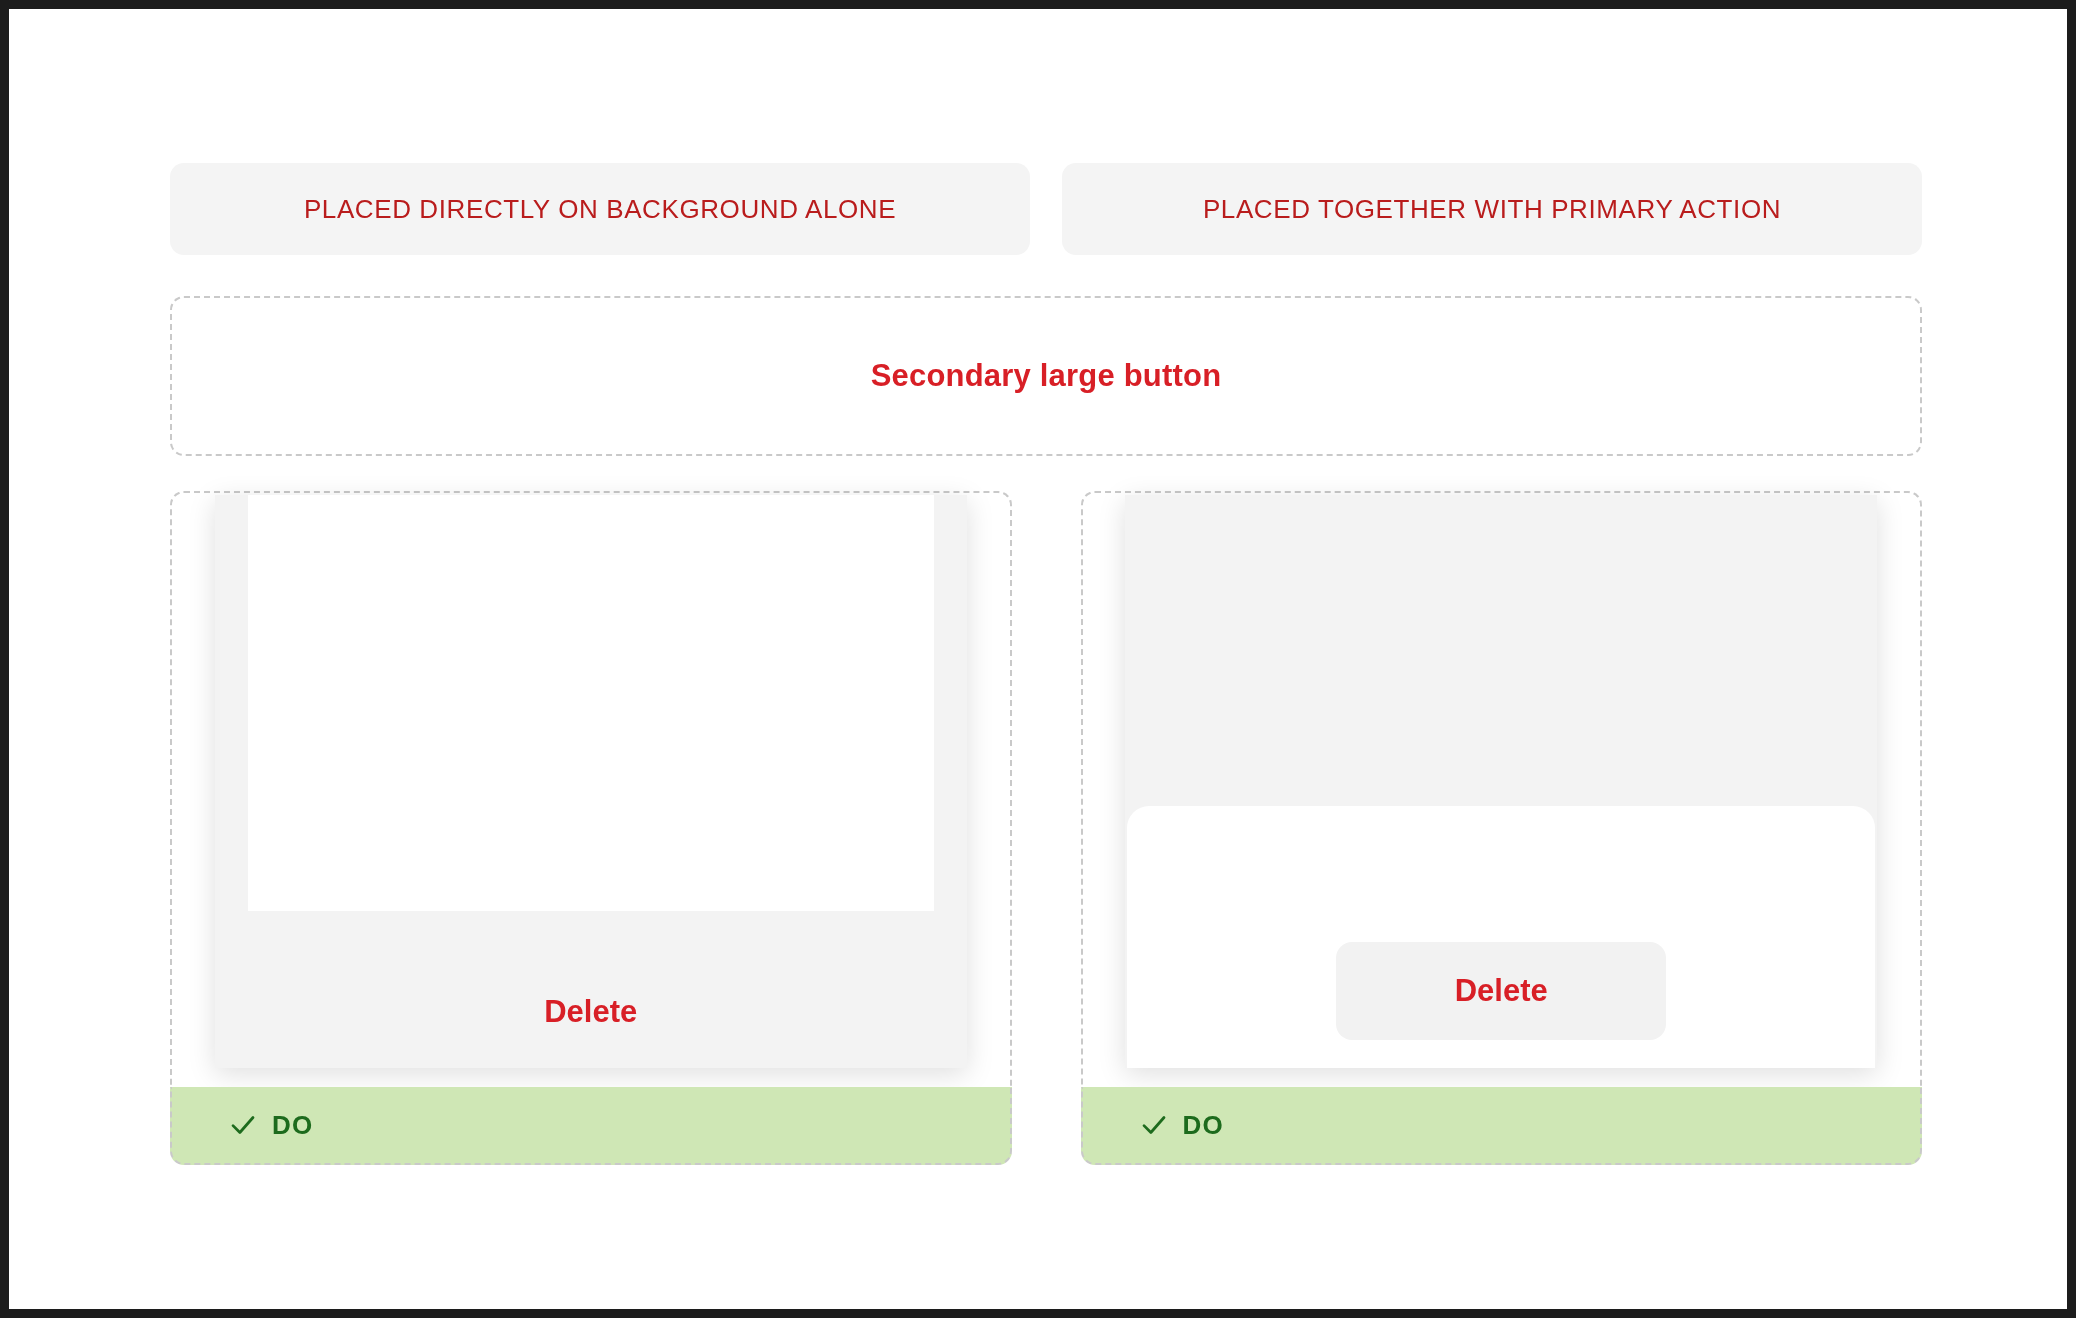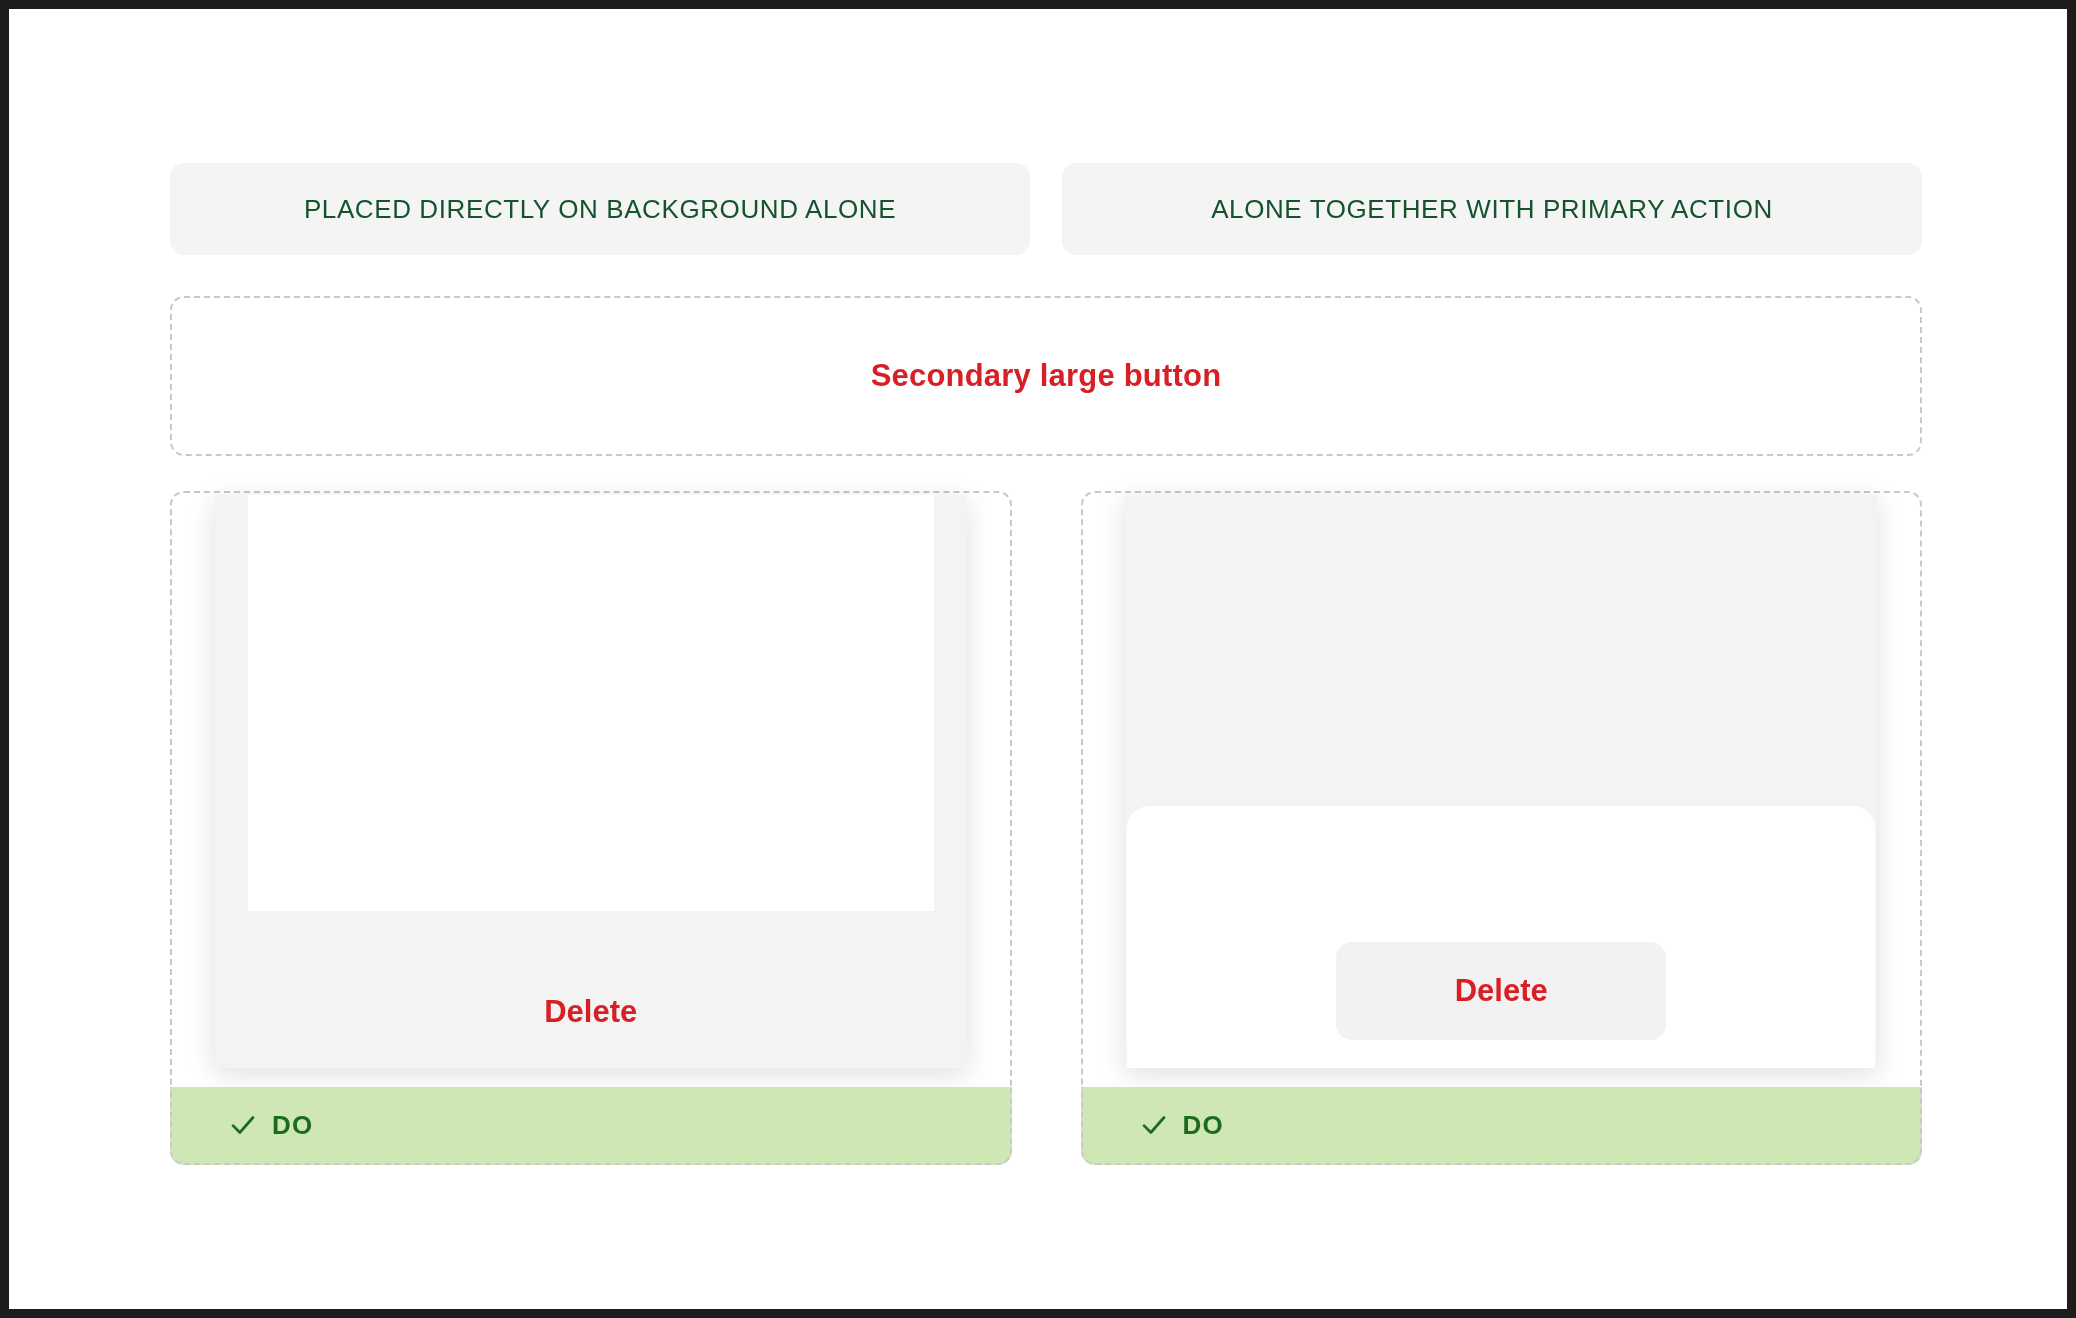--- a/index.html
+++ b/index.html
@@ -41,21 +41,21 @@
     flex: 1;
     background: #f4f4f4;
     border-radius: 14px;
     display: flex;
     align-items: center;
     justify-content: center;
   }
   .header-pill span {
     font-size: 26px;
     letter-spacing: 0.6px;
-    color: #14532d;
+    color: #b91c1c;
     font-weight: 400;
   }
 
   
   .dashed-band {
     position: absolute;
     left: 0;
     top: 133px;
     width: 1752px;
     height: 160px;
@@ -242,21 +242,21 @@
 <body>
 
 <div id="canvas">
   <div class="stage">
 
     <div class="header-row">
       <div class="header-pill">
         <span>PLACED DIRECTLY ON BACKGROUND ALONE</span>
       </div>
       <div class="header-pill">
-        <span>ALONE TOGETHER WITH PRIMARY ACTION</span>
+        <span>PLACED TOGETHER WITH PRIMARY ACTION</span>
       </div>
     </div>
 
     <div class="dashed-band">
       <div class="band-half left">
         <button class="text-only-button">Secondary large button</button>
       </div>
     </div>
 
     <div class="examples-row">

